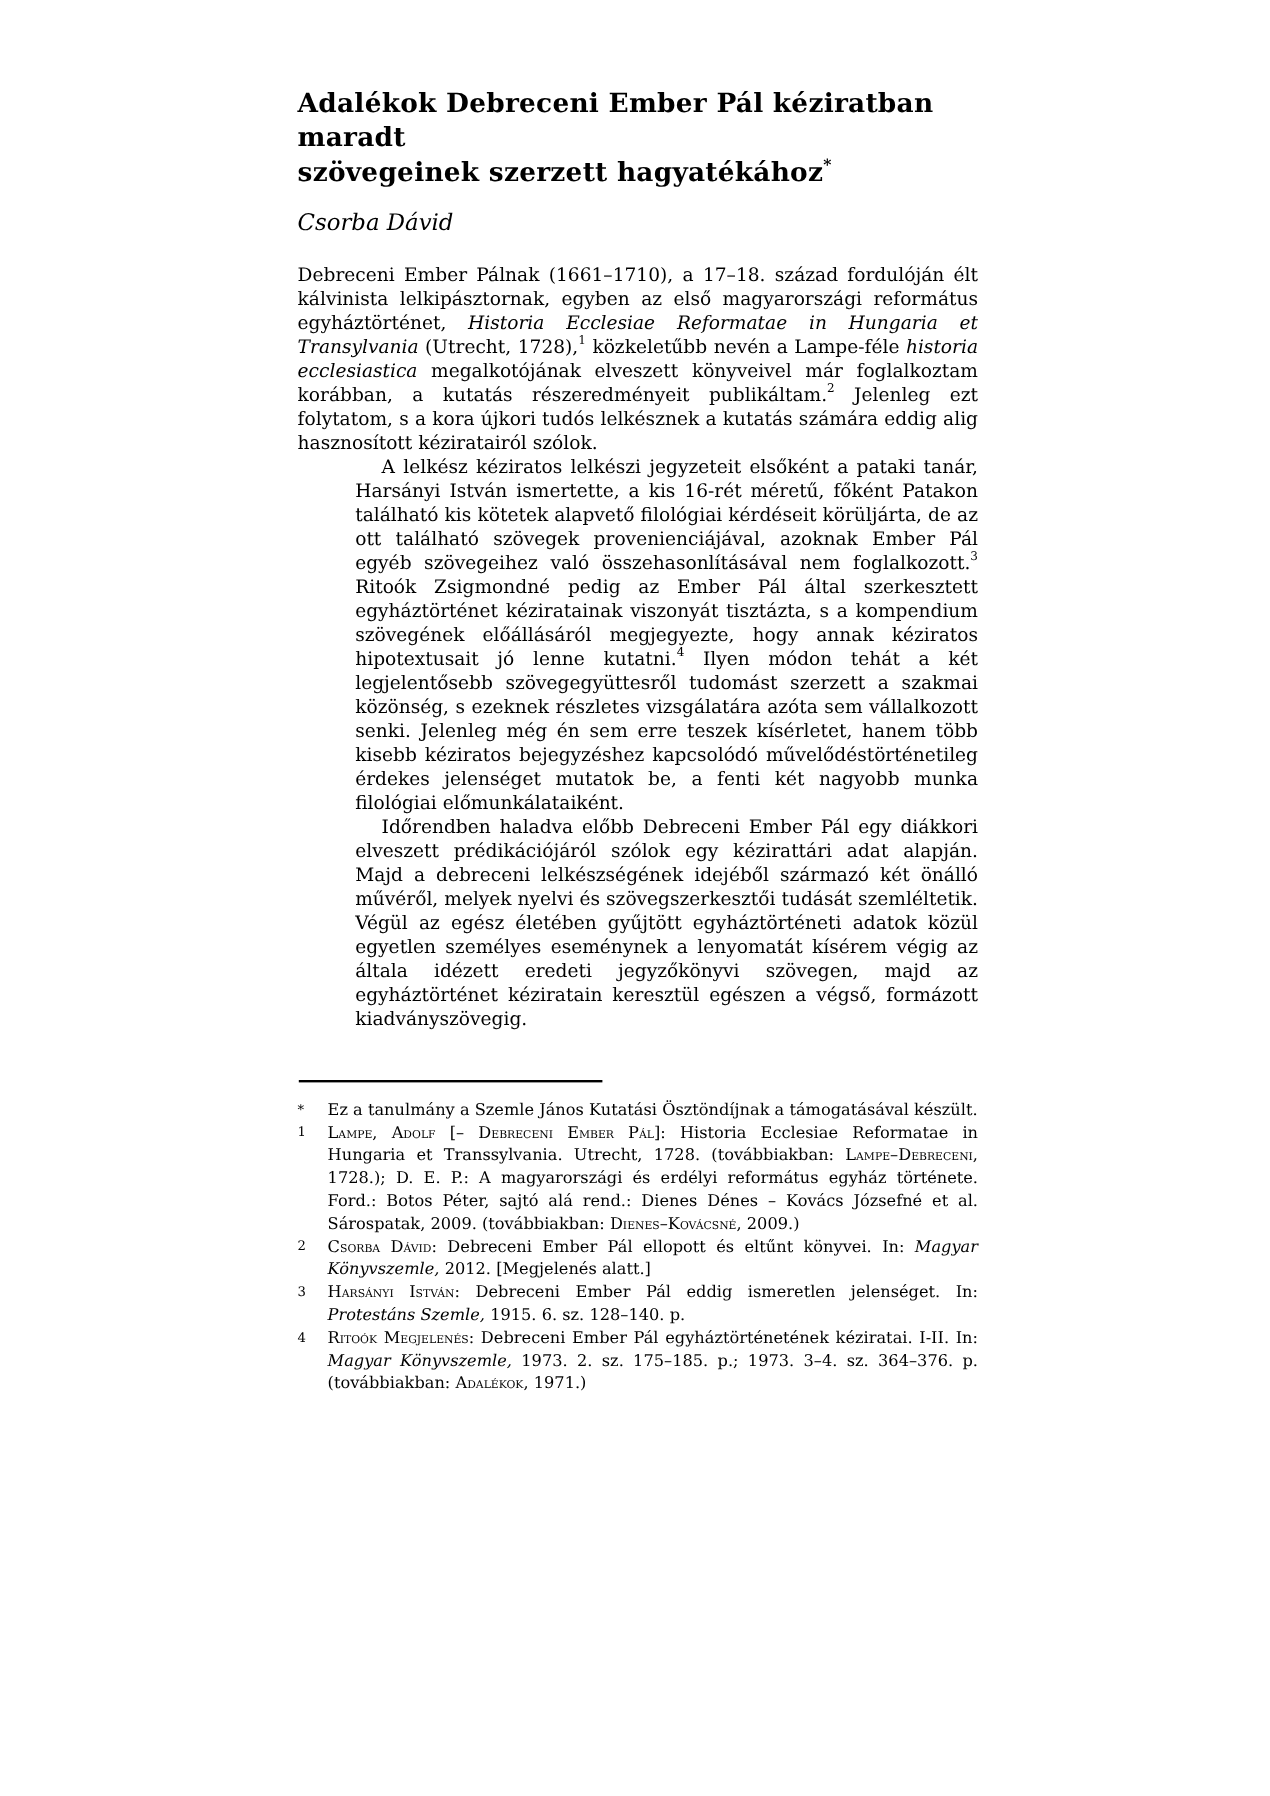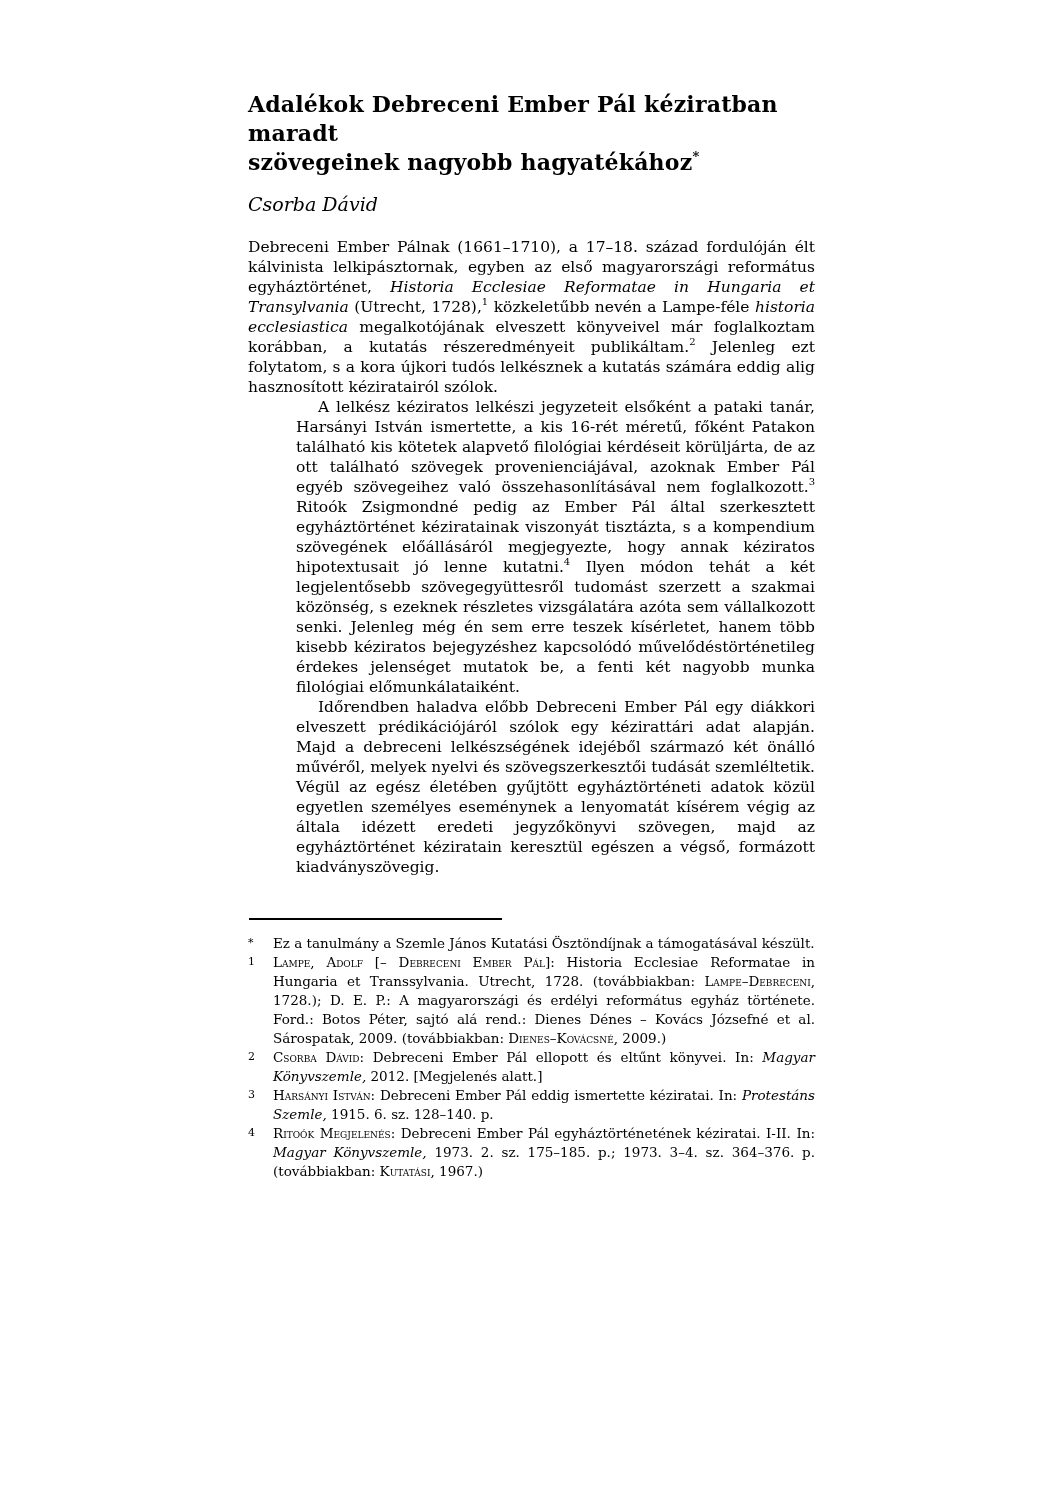--- a/index.html
+++ b/index.html
@@ -5,21 +5,21 @@
   html, body { margin: 0; padding: 0; background: #ffffff; }
   .page {
     position: relative;
     width: 1058px;
     height: 1497px;
     margin: 0;
     background: #ffffff;
     color: #000000;
     font-family: "DejaVu Serif", "Liberation Serif", serif;
     box-sizing: border-box;
-    padding: 90px 243px 0 248px;
+    padding: 72px 243px 0 248px;
     overflow: hidden;
   }
   .title {
     margin: 0 0 16px 0;
     font-size: 22px;
     line-height: 29px;
     font-weight: bold;
     letter-spacing: 0.2px;
   }
   .title sup {
@@ -65,21 +65,21 @@
     position: relative;
     top: -1px;
   }
   .fn-text { flex: 1 1 auto; text-align: justify; }
   .fn-text i { font-style: italic; }
 </style>
 </head>
 <body>
 
 <div class="page">
-  <h1 class="title"><span>Adalékok Debreceni Ember Pál kéziratban maradt</span><br><span>szövegeinek nagyobb hagyatékához</span><sup>*</sup></h1>
+  <h1 class="title"><span>Adalékok Debreceni Ember Pál kéziratban maradt</span><br><span>szövegeinek szerzett hagyatékához</span><sup>*</sup></h1>
 
   <div class="author">Csorba Dávid</div>
 
   <div class="body-text" id="paragraphs">
       <p class="para"><span>Debreceni Ember Pálnak (1661–1710), a 17–18. század fordulóján élt kálvinista lelkipásztornak, egyben az első magyarországi református egyháztörténet, </span><i>Historia Ecclesiae Reformatae in Hungaria et Transylvania</i><span> (Utrecht, 1728),</span><sup>1</sup><span> közkeletűbb nevén a Lampe-féle </span><i>historia ecclesiastica</i><span> megalkotójának elveszett könyveivel már foglalkoztam korábban, a kutatás részeredményeit publikáltam.</span><sup>2</sup><span> Jelenleg ezt folytatom, s a kora újkori tudós lelkésznek a kutatás számára eddig alig hasznosított kéziratairól szólok.</span></p>
       <p class="para indent"><span>A lelkész kéziratos lelkészi jegyzeteit elsőként a pataki tanár, Harsányi István ismertette, a kis 16-rét méretű, főként Patakon található kis kötetek alapvető filológiai kérdéseit körüljárta, de az ott található szövegek provenienciájával, azoknak Ember Pál egyéb szövegeihez való összehasonlításával nem foglalkozott.</span><sup>3</sup><span> Ritoók Zsigmondné pedig az Ember Pál által szerkesztett egyháztörténet kéziratainak viszonyát tisztázta, s a kompendium szövegének előállásáról megjegyezte, hogy annak kéziratos hipotextusait jó lenne kutatni.</span><sup>4</sup><span> Ilyen módon tehát a két legjelentősebb szövegegyüttesről tudomást szerzett a szakmai közönség, s ezeknek részletes vizsgálatára azóta sem vállalkozott senki. Jelenleg még én sem erre teszek kísérletet, hanem több kisebb kéziratos bejegyzéshez kapcsolódó művelődéstörténetileg érdekes jelenséget mutatok be, a fenti két nagyobb munka filológiai előmunkálataiként.</span></p>
       <p class="para indent"><span>Időrendben haladva előbb Debreceni Ember Pál egy diákkori elveszett prédikációjáról szólok egy kézirattári adat alapján. Majd a debreceni lelkészségének idejéből származó két önálló művéről, melyek nyelvi és szövegszerkesztői tudását szemléltetik. Végül az egész életében gyűjtött egyháztörténeti adatok közül egyetlen személyes eseménynek a lenyomatát kísérem végig az általa idézett eredeti jegyzőkönyvi szövegen, majd az egyháztörténet kéziratain keresztül egészen a végső, formázott kiadványszövegig.</span></p>
     </div>
 
   <div class="fn-rule"></div>
@@ -92,20 +92,20 @@
       <div class="fn-item">
         <span class="fn-marker">1</span>
         <div class="fn-text"><span class="sc">Lampe, Adolf</span><span> [– </span><span class="sc">Debreceni Ember Pál</span><span>]: Historia Ecclesiae Reformatae in Hungaria et Transsylvania. Utrecht, 1728. (továbbiakban: </span><span class="sc">Lampe–Debreceni</span><span>, 1728.); D. E. P.: A magyarországi és erdélyi református egyház története. Ford.: Botos Péter, sajtó alá rend.: Dienes Dénes – Kovács Józsefné et al. Sárospatak, 2009. (továbbiakban: </span><span class="sc">Dienes–Kovácsné</span><span>, 2009.)</span></div>
       </div>
       <div class="fn-item">
         <span class="fn-marker">2</span>
         <div class="fn-text"><span class="sc">Csorba Dávid</span><span>: Debreceni Ember Pál ellopott és eltűnt könyvei. In: </span><i>Magyar Könyvszemle,</i><span> 2012. [Megjelenés alatt.]</span></div>
       </div>
       <div class="fn-item">
         <span class="fn-marker">3</span>
-        <div class="fn-text"><span class="sc">Harsányi István</span><span>: Debreceni Ember Pál eddig ismertette kéziratai. In: </span><i>Protestáns Szemle,</i><span> 1915. 6. sz. 128–140. p.</span></div>
+        <div class="fn-text"><span class="sc">Harsányi István</span><span>: Debreceni Ember Pál eddig ismeretlen jelenséget. In: </span><i>Protestáns Szemle,</i><span> 1915. 6. sz. 128–140. p.</span></div>
       </div>
       <div class="fn-item">
         <span class="fn-marker">4</span>
-        <div class="fn-text"><span class="sc">Ritoók Megjelenés</span><span>: Debreceni Ember Pál egyháztörténetének kéziratai. I-II. In: </span><i>Magyar Könyvszemle,</i><span> 1973. 2. sz. 175–185. p.; 1973. 3–4. sz. 364–376. p. (továbbiakban: </span><span class="sc">Kutatási</span><span>, 1967.)</span></div>
+        <div class="fn-text"><span class="sc">Ritoók Megjelenés</span><span>: Debreceni Ember Pál egyháztörténetének kéziratai. I-II. In: </span><i>Magyar Könyvszemle,</i><span> 1973. 2. sz. 175–185. p.; 1973. 3–4. sz. 364–376. p. (továbbiakban: </span><span class="sc">Adalékok</span><span>, 1971.)</span></div>
       </div>
     </div>
 </div>
 
 </body></html>

